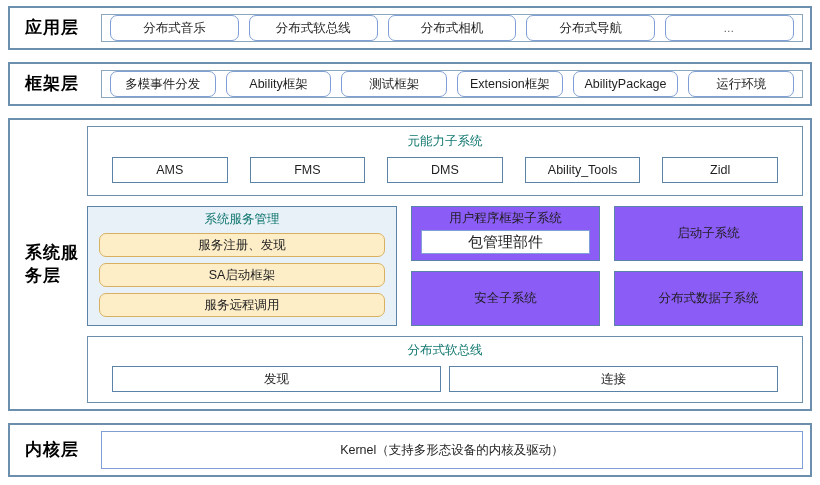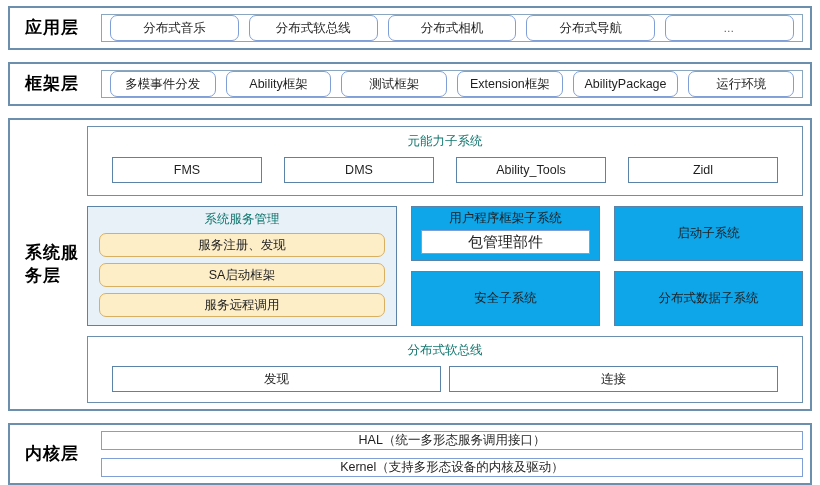--- a/index.html
+++ b/index.html
@@ -181,21 +181,21 @@
     flex: 1 1 auto;
     display: grid;
     grid-template-columns: 1fr 1fr;
     grid-template-rows: 1fr 1fr;
     gap: 10px 14px;
     min-width: 0;
   }
   .cell {
     box-sizing: border-box;
     border: 1px solid #5b83a8;
-    background: #0ea5e9;
+    background: #8b5cf6;
     display: flex;
     align-items: center;
     justify-content: center;
     font-size: 12.5px;
     white-space: nowrap;
     text-align: center;
   }
   .cell.with-child {
     flex-direction: column;
     justify-content: flex-start;
@@ -284,20 +284,21 @@
         <div>务层</div>
       </div>
     </div>
 
     <div class="layer-body">
       <div class="sys-body">
 
         <div class="panel meta">
           <div class="panel-title">元能力子系统</div>
           <div class="meta-row">
+            <div class="box">AMS</div>
             <div class="box">FMS</div>
             <div class="box">DMS</div>
             <div class="box">Ability_Tools</div>
             <div class="box">Zidl</div>
           </div>
         </div>
 
         <div class="mid">
 
           <div class="mid-left">
@@ -329,19 +330,18 @@
         </div>
 
       </div>
     </div>
   </section>
 
   <section class="layer kernel">
     <div class="layer-label">内核层</div>
     <div class="layer-body">
       <div class="kernel-body">
-        <div class="kernel-bar">HAL（统一多形态服务调用接口）</div>
         <div class="kernel-bar">Kernel（支持多形态设备的内核及驱动）</div>
       </div>
     </div>
   </section>
 
 </div>
 
 </body></html>

